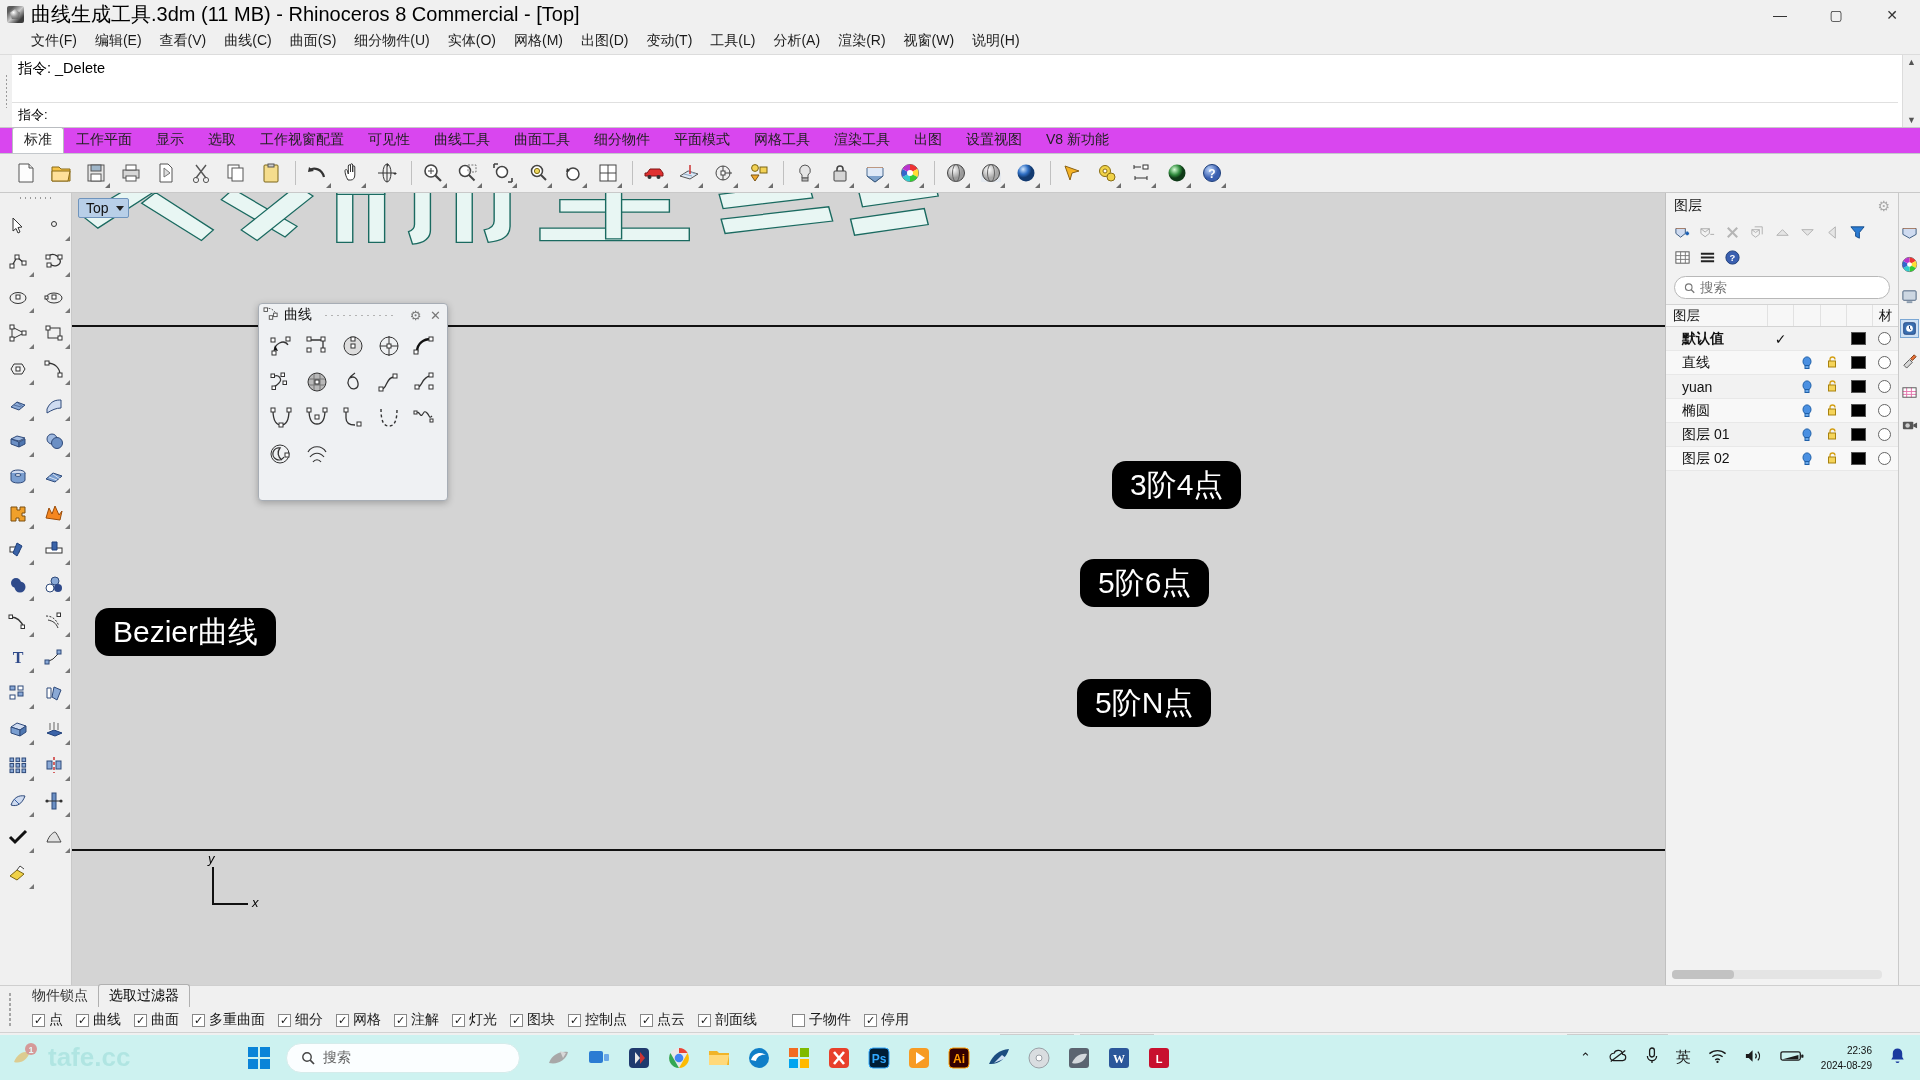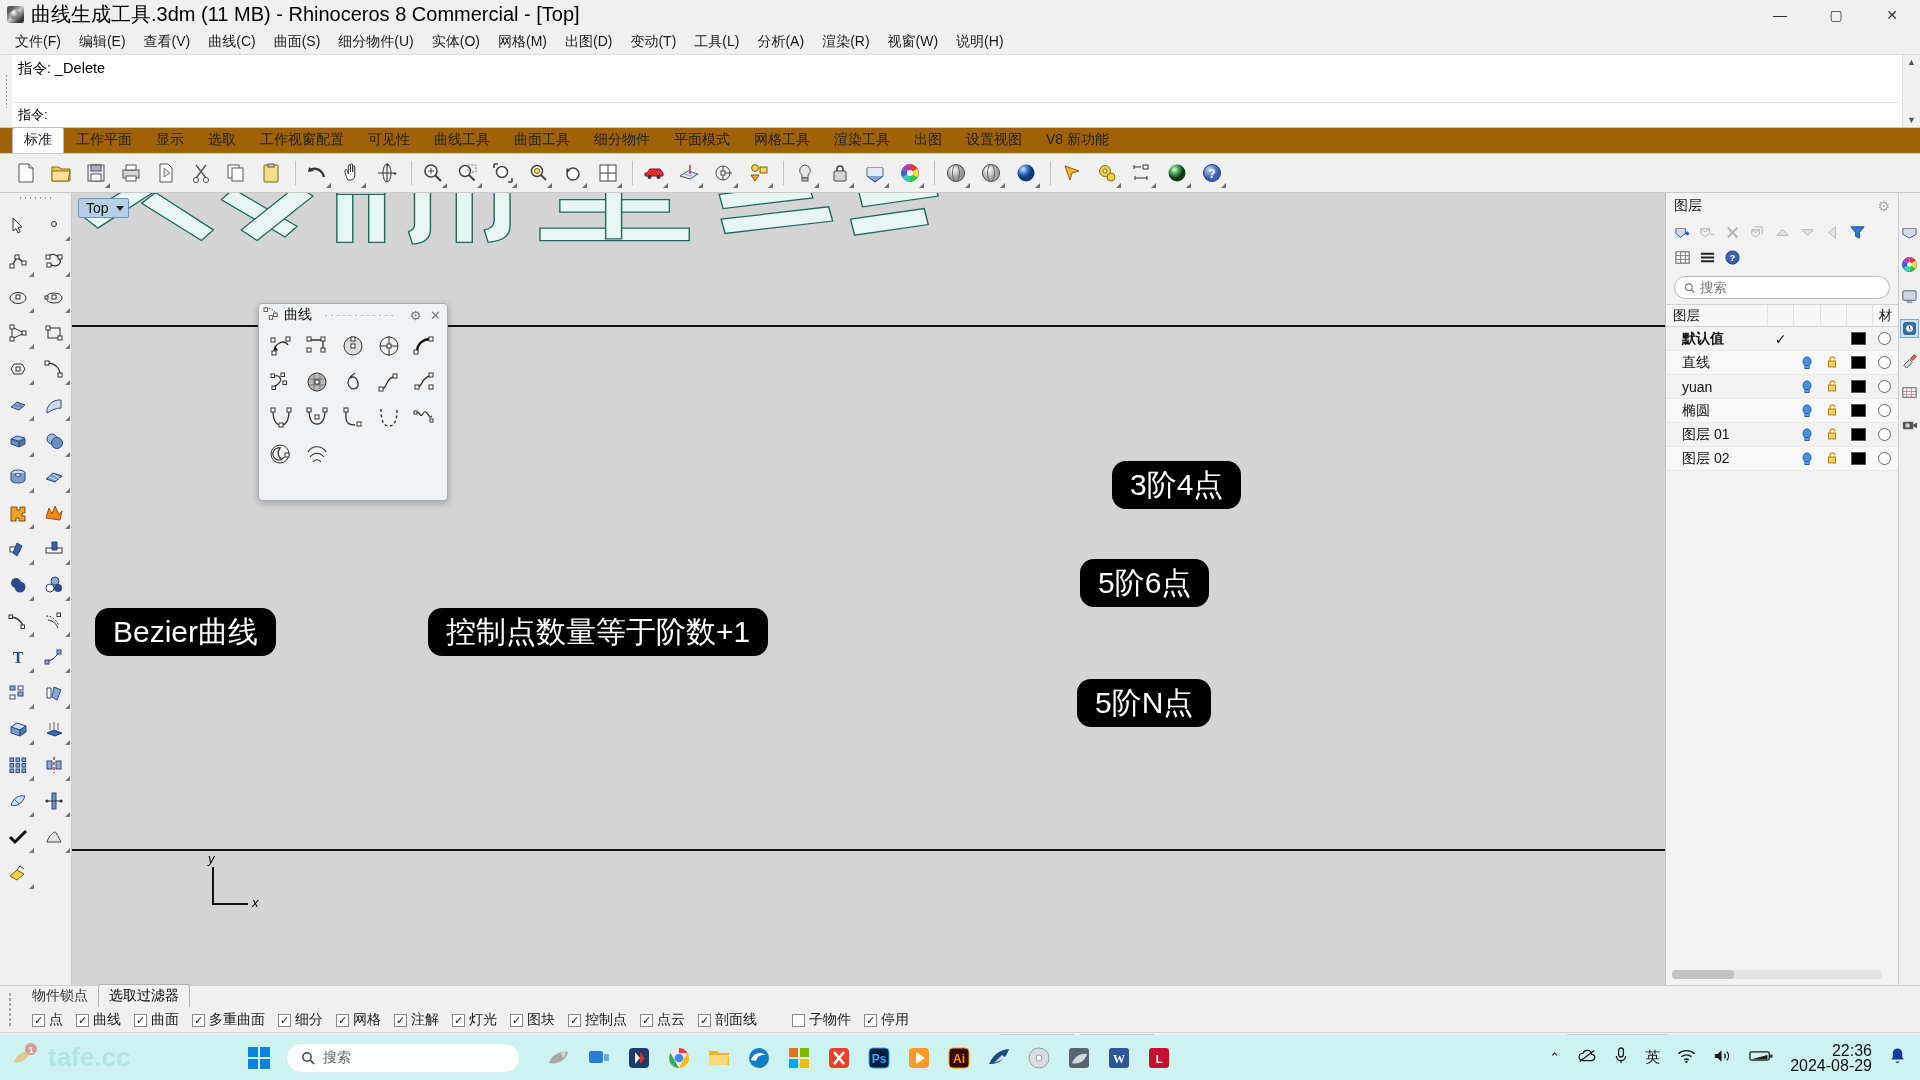--- a/index.html
+++ b/index.html
@@ -30,21 +30,21 @@
   .tb-title { font-size: 20px; color: #000; white-space: nowrap; }
   .tb-spacer { flex: 1; }
   .tb-btn {
     width: 56px; height: 29px; display: flex; align-items: center; justify-content: center;
     font-size: 14px; color: #333;
   }
 
   
   .menubar {
     position: absolute; top: 29px; left: 0; width: 1540px; height: 25px;
-    background: #f0f0f0; display: flex; align-items: center; padding-left: 6px;
+    background: #f0f0f0; display: flex; align-items: flex-start; padding-left: 22px;
   }
   .menu-item {
     padding: 3px 9px; font-size: 14px; color: #1a1a1a; white-space: nowrap;
   }
 
   
   .cmdarea {
     position: absolute; top: 54px; left: 0; width: 1920px; height: 74px;
     background: #fff; border-top: 1px solid #dcdcdc; border-bottom: 1px solid #c8c8c8;
     display: flex;
@@ -67,21 +67,21 @@
   }
   .cmd-scroll {
     width: 18px; background: #f0f0f0; border-left: 1px solid #dcdcdc;
     display: flex; flex-direction: column; justify-content: space-between; align-items: center;
     font-size: 9px; color: #555; padding: 2px 0;
   }
 
   
   .tabstrip {
     position: absolute; top: 128px; left: 0; width: 1920px; height: 26px;
-    background: #a16207; display: flex; align-items: flex-end; padding-left: 12px;
+    background: #d946ef; display: flex; align-items: flex-end; padding-left: 12px;
     border-bottom: 1px solid #c4c8cc;
   }
   .tab {
     padding: 3px 11px 4px; font-size: 14px; color: #222; white-space: nowrap;
     border: 1px solid transparent; border-bottom: none;
   }
   .tab.active { background: #fff; border-color: #b9bcc0; border-radius: 3px 3px 0 0; }
 
   
   .icontoolbar {
@@ -266,21 +266,21 @@
   }
   .tb-wm i { background: #0a84d8; display: block; }
   .tb-search {
     width: 234px; height: 30px; margin-left: 16px; background: #fbfeff; border-radius: 16px;
     display: flex; align-items: center; gap: 8px; padding: 0 14px; border: 1px solid #d5eceb;
   }
   .tb-search span { font-size: 14px; color: #666; }
   .tb-apps { display: flex; align-items: center; gap: 10px; margin-left: 24px; }
   .appicon { width: 30px; height: 30px; border-radius: 5px; display: flex; align-items: center; justify-content: center; }
   .tray { margin-left: auto; display: flex; align-items: center; gap: 17px; padding-right: 14px; color: #1b1b1b; }
-  .clock { font-size: 16px; line-height: 15px; text-align: right; color: #101010; }
+  .clock { font-size: 10px; line-height: 15px; text-align: right; color: #101010; }
   .wm-badge-logo {
     position: absolute; left: 10px; bottom: 5px; width: 200px; height: 36px;
     display: flex; align-items: center; opacity: .45;
   }
 </style>
 </head>
 <body>
 
 <div class="app">
 
@@ -937,21 +937,20 @@
 
     <div class="vp-label">
       <span>Top</span>
       <span class="caret"></span>
     </div>
 
     <div class="vp-hline" style="top:132px"></div>
     <div class="vp-hline" style="top:656px"></div>
 
     <div class="badge" style="left:23px;  top:415px;">Bezier曲线</div>
-    <div class="badge" style="left:356px; top:415px;">控制点数量等于阶数+1</div>
     <div class="badge" style="left:1008px; top:268px;margin-left:32px;">3阶4点</div>
     <div class="badge" style="left:1008px; top:366px;">5阶6点</div>
     <div class="badge" style="left:1005px; top:486px;">5阶N点</div>
 
     <div class="axis-ind">
       <div class="vline"></div>
         <div class="hline"></div>
       <div class="lx">x</div>
       <div class="ly">y</div>
     </div>

